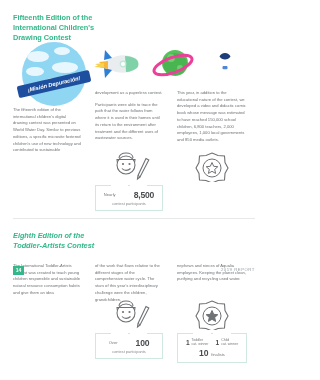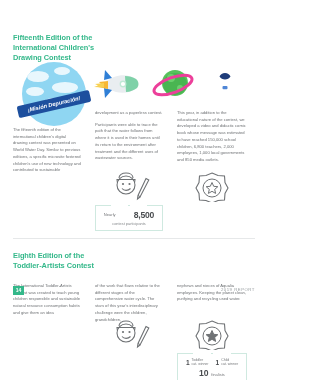--- a/index.html
+++ b/index.html
@@ -12,21 +12,20 @@
     background: #ffffff;
     font-family: "Liberation Sans", sans-serif;
     overflow: hidden;
     position: relative;
   }
   .page {
     position: relative;
     width: 268px;
     height: 288px;
     box-sizing: border-box;
-    margin-top: 20px;
   }
 
   
   .section-one {
     position: absolute;
     left: 0; top: 0;
     width: 268px;
     height: 212px;
   }
   .heading {
@@ -39,20 +38,21 @@
   }
   #heading-one {
     left: 13px;
     top: 13px;
     width: 92px;
   }
   #heading-two {
     left: 13px;
     top: 231px;
     width: 92px;
+    font-style: italic;
   }
 
   
   .illustration {
     position: absolute;
     left: 22px;
     top: 38px;
     width: 224px;
     height: 58px;
   }
@@ -379,20 +379,27 @@
         <svg viewBox="0 0 44 30" width="44" height="30">
           <path d="M12 6 C12 3 15 1 19 1 C23 1 26 3 26 6" fill="none" stroke="#6f7275" stroke-width="1.1"></path>
           <circle cx="19" cy="13" r="9" fill="none" stroke="#6f7275" stroke-width="1.1"></circle>
           <circle cx="16" cy="12" r="1.1" fill="#6f7275"></circle>
           <circle cx="22.5" cy="12" r="1.1" fill="#6f7275"></circle>
           <path d="M15 16.5 C17 19 21 19 23.5 16.5" fill="none" stroke="#6f7275" stroke-width="1.1"></path>
           <path d="M10.5 11 L10 7.5 L28 7.5 L27.5 11" fill="none" stroke="#6f7275" stroke-width="1.1"></path>
           <path d="M33 25 L30.5 27 L31 23.5 L39 6.5 L41.8 8 Z" fill="none" stroke="#6f7275" stroke-width="1.1"></path>
           <path d="M31 23.5 L33.5 24.8" fill="none" stroke="#6f7275" stroke-width="1"></path>
         </svg>
+      </div>
+      <div class="badge-frame">
+        <div class="stat-line">
+          <span class="stat-small">Over</span>
+          <span class="stat-num">100</span>
+        </div>
+        <div class="stat-cap">contest participants</div>
       </div>
     </div>
 
     <div class="badge" id="badge-winners-2">
       <div class="badge-icon">
         <svg viewBox="0 0 36 30" width="36" height="30">
           <path d="M18 1 L24 3.5 L30.5 4 L31 10.5 L34 16 L31 21.5 L30.5 28 L24 28.5 L18 31 L12 28.5 L5.5 28 L5 21.5 L2 16 L5 10.5 L5.5 4 L12 3.5 Z" fill="none" stroke="#6f7275" stroke-width="1.1"></path>
           <circle cx="18" cy="16" r="9" fill="none" stroke="#6f7275" stroke-width="1"></circle>
           <path d="M18 10.5 L19.7 14.3 L23.8 14.7 L20.7 17.4 L21.6 21.4 L18 19.3 L14.4 21.4 L15.3 17.4 L12.2 14.7 L16.3 14.3 Z" fill="#6f7275" stroke="#6f7275" stroke-width="1"></path>
         </svg>

